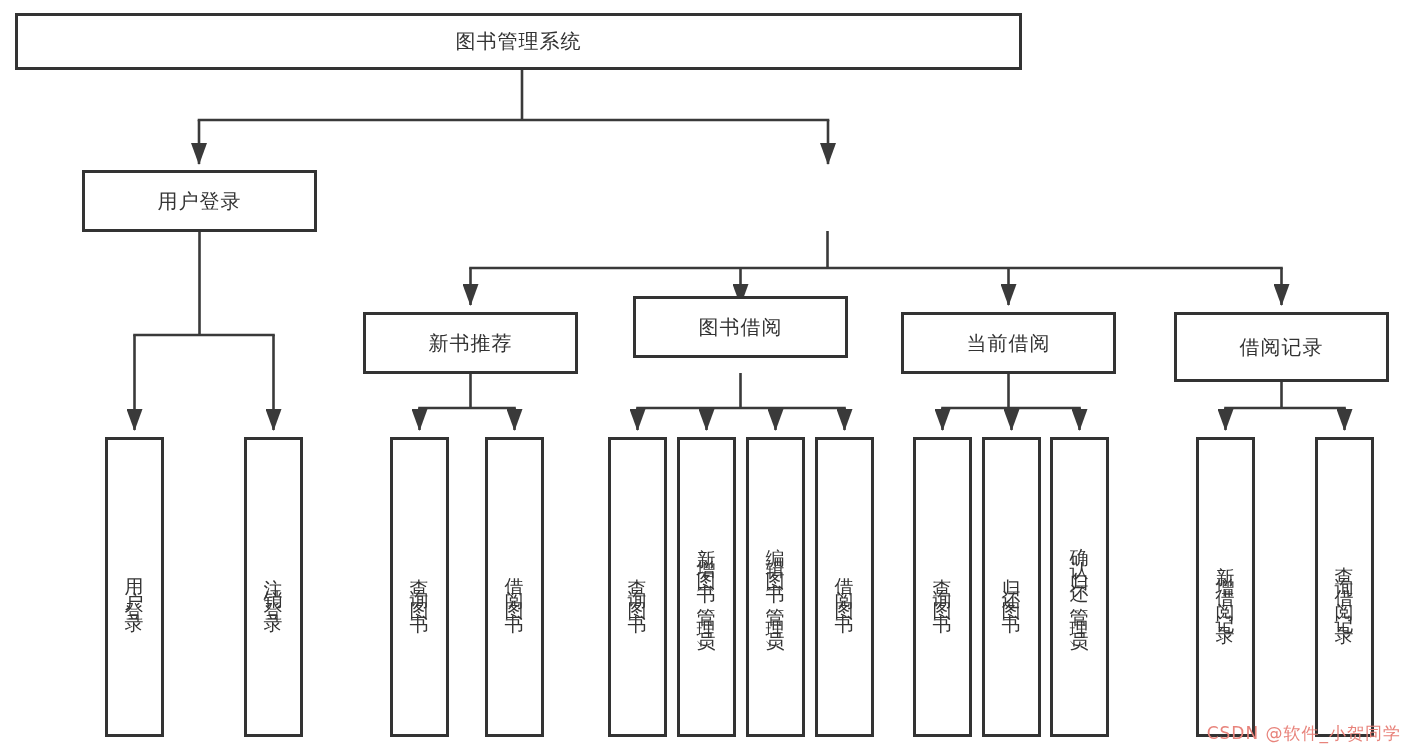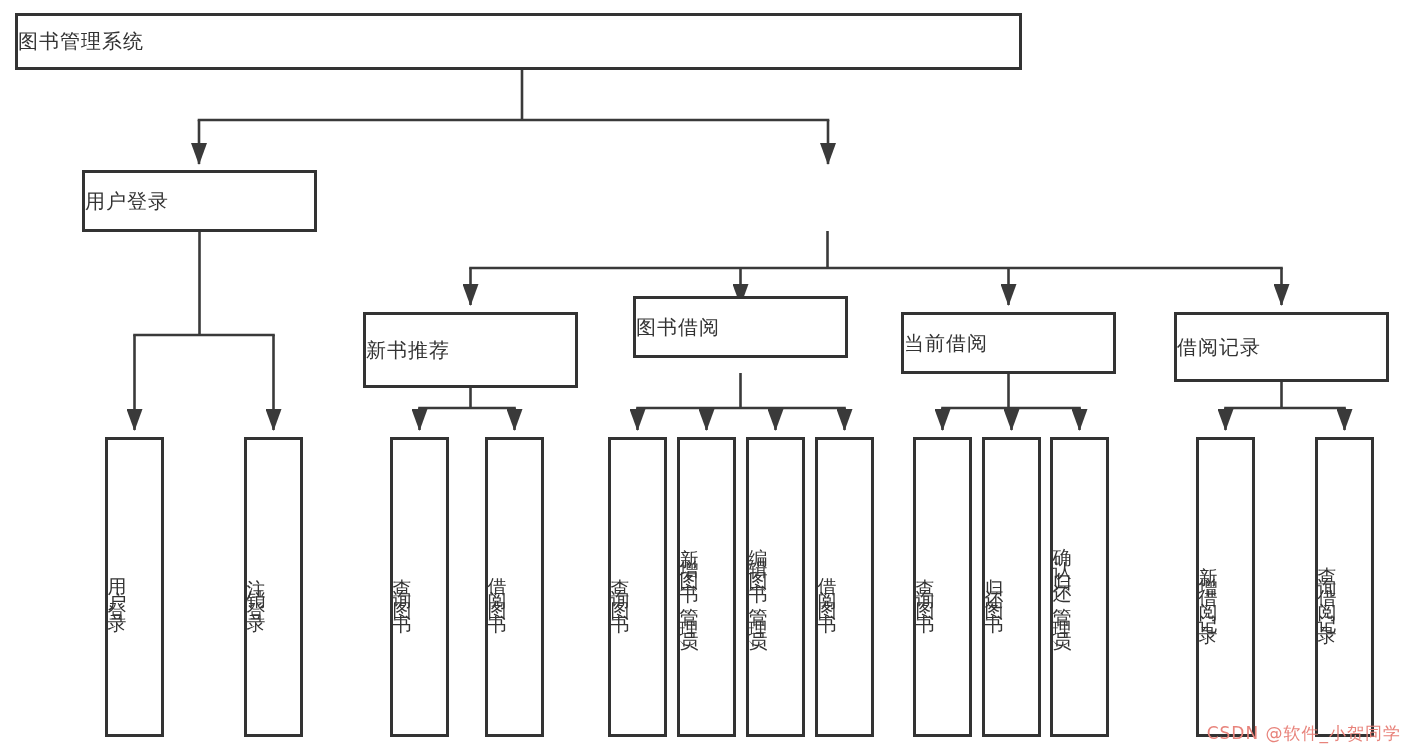--- a/index.html
+++ b/index.html
@@ -25,20 +25,21 @@
     stroke-width:2.6;
   }
   .arrowhead{fill:var(--line);}
   .box{
     position:absolute;
     box-sizing:border-box;
     border:3px solid var(--border);
     background:var(--background);
     display:flex;
     align-items:center;
+    justify-content:center;
     color:var(--text);
   }
   .h-label{
     font-size:20px;
     letter-spacing:1px;
     white-space:nowrap;
   }
   .leaf span{
     writing-mode:vertical-rl;
     text-orientation:mixed;
@@ -126,21 +127,21 @@
   </svg>
 
   <div class="box" style="left:15px;top:13px;width:1007px;height:57px">
     <span class="h-label">图书管理系统</span>
   </div>
 
   <div class="box" style="left:82px;top:170px;width:235px;height:62px">
     <span class="h-label">用户登录</span>
   </div>
 
-  <div class="box" style="left:363px;top:312px;width:215px;height:76px">
+  <div class="box" style="left:363px;top:312px;width:215px;height:62px">
     <span class="h-label">新书推荐</span>
   </div>
   <div class="box" style="left:633px;top:296px;width:215px;height:62px">
     <span class="h-label">图书借阅</span>
   </div>
   <div class="box" style="left:901px;top:312px;width:215px;height:62px">
     <span class="h-label">当前借阅</span>
   </div>
   <div class="box" style="left:1174px;top:312px;width:215px;height:70px">
     <span class="h-label">借阅记录</span>

